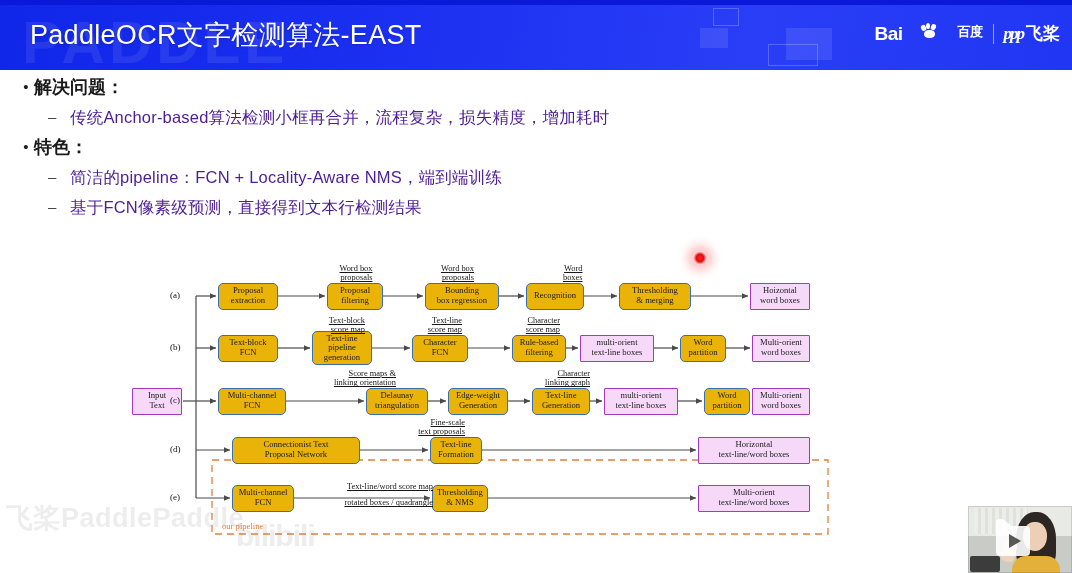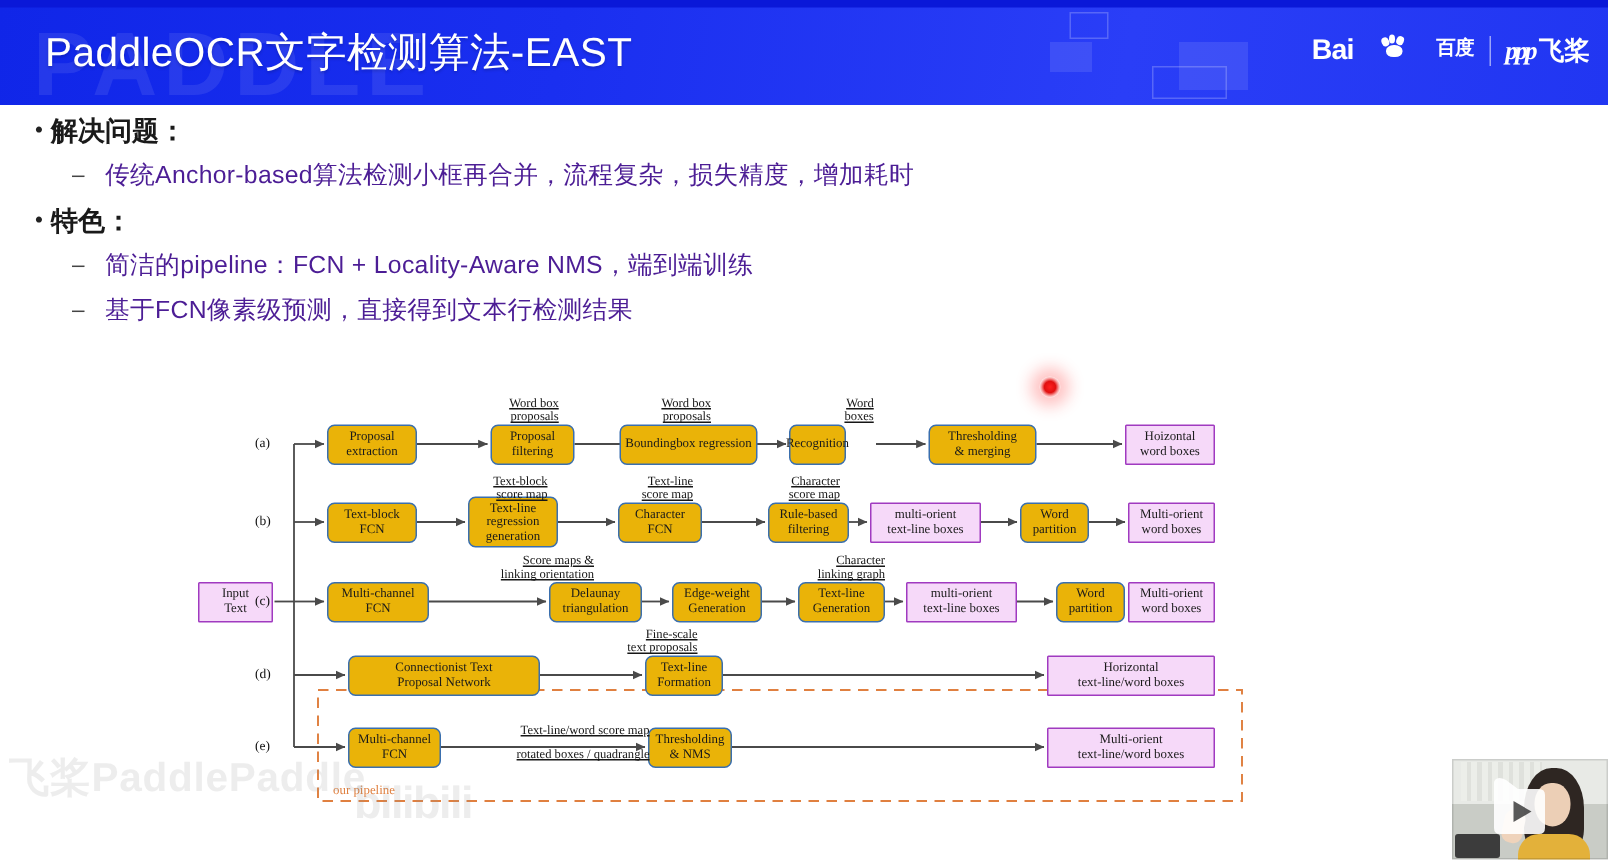--- a/index.html
+++ b/index.html
@@ -237,25 +237,25 @@
       </div>
       <div class="rowid" style="left: 38px; top: 22px;">(a)</div>
       <div class="node cyan" style="left: 86px; top: 14.5px; width: 60px; height: 27px; flex-direction: column;">
         <span>Proposal</span>
         <span>extraction</span>
       </div>
       <div class="node cyan" style="left: 195px; top: 14.5px; width: 56px; height: 27px; flex-direction: column;">
         <span>Proposal</span>
         <span>filtering</span>
       </div>
-      <div class="node cyan" style="left: 281px; top: 14.5px; width: 92px; height: 27px; ">
+      <div class="node cyan" style="left: 293px; top: 14.5px; width: 74px; height: 27px; flex-direction: column;">
         <span>Bounding</span>
         <span>box regression</span>
       </div>
-      <div class="node cyan" style="left: 394px; top: 14.5px; width: 38px; height: 27px; flex-direction: column;">
+      <div class="node cyan" style="left: 394px; top: 14.5px; width: 58px; height: 27px; flex-direction: column;">
         <span>Recognition</span>
       </div>
       <div class="node cyan" style="left: 487px; top: 14.5px; width: 72px; height: 27px; flex-direction: column;">
         <span>Thresholding</span>
         <span>&amp; merging</span>
       </div>
       <div class="node pink" style="left: 618px; top: 14.5px; width: 60px; height: 27px; flex-direction: column;">
         <span>Hoizontal</span>
         <span>word boxes</span>
       </div>
@@ -271,21 +271,21 @@
         <div style="margin-bottom: 0px;">Word</div>
         <div style="margin-bottom: 0px;">boxes</div>
       </div>
       <div class="rowid" style="left: 38px; top: 74px;">(b)</div>
       <div class="node cyan" style="left: 86px; top: 66.5px; width: 60px; height: 27px; flex-direction: column;">
         <span>Text-block</span>
         <span>FCN</span>
       </div>
       <div class="node cyan" style="left: 180px; top: 63px; width: 60px; height: 34px; flex-direction: column;">
         <span>Text-line</span>
-        <span>regression</span>
+        <span>pipeline</span>
         <span>generation</span>
       </div>
       <div class="node cyan" style="left: 280px; top: 66.5px; width: 56px; height: 27px; flex-direction: column;">
         <span>Character</span>
         <span>FCN</span>
       </div>
       <div class="node cyan" style="left: 380px; top: 66.5px; width: 54px; height: 27px; flex-direction: column;">
         <span>Rule-based</span>
         <span>filtering</span>
       </div>

